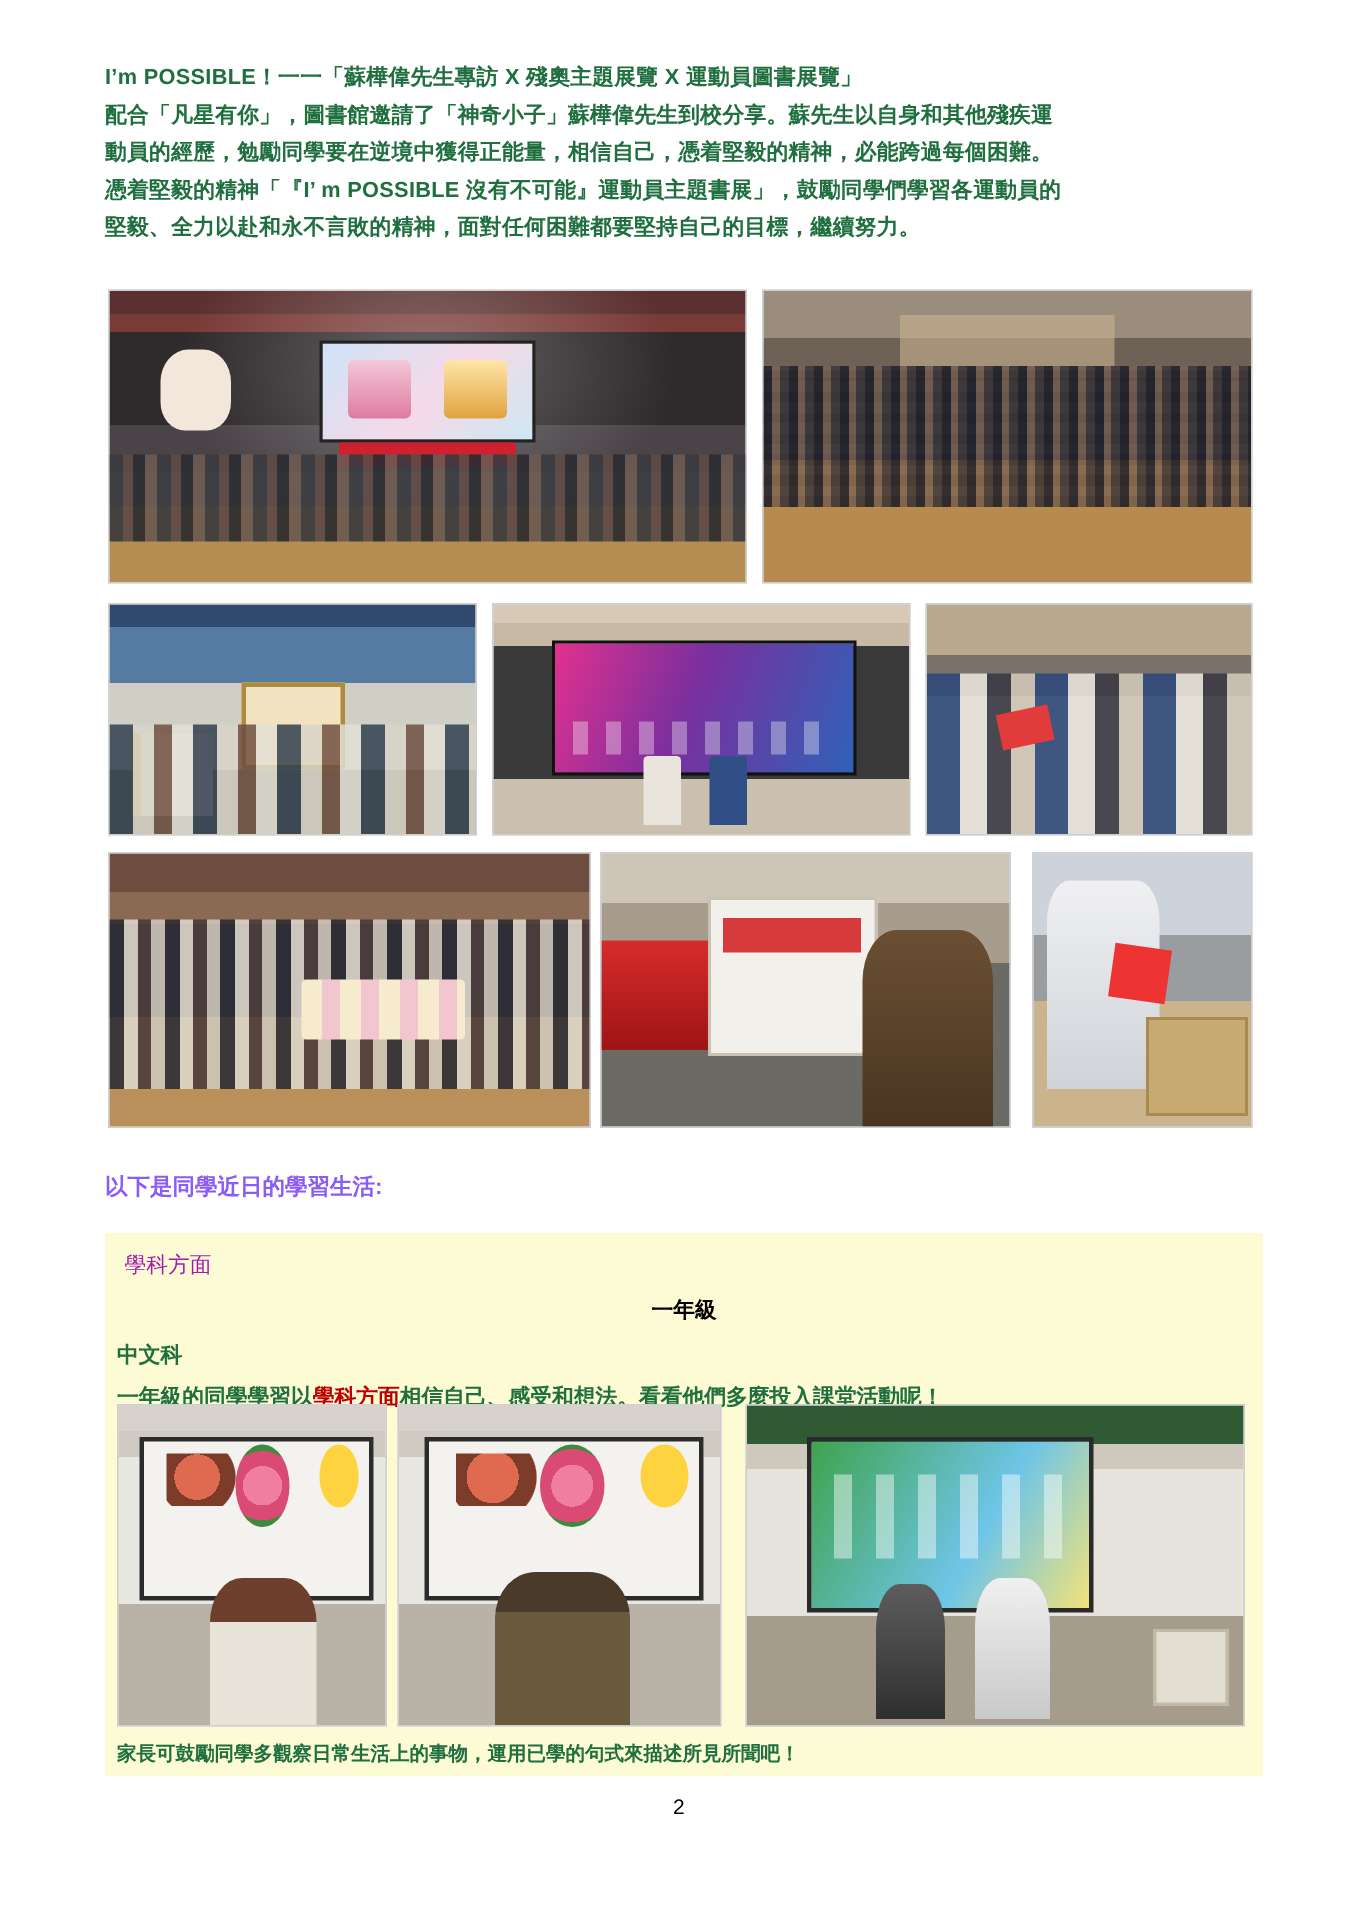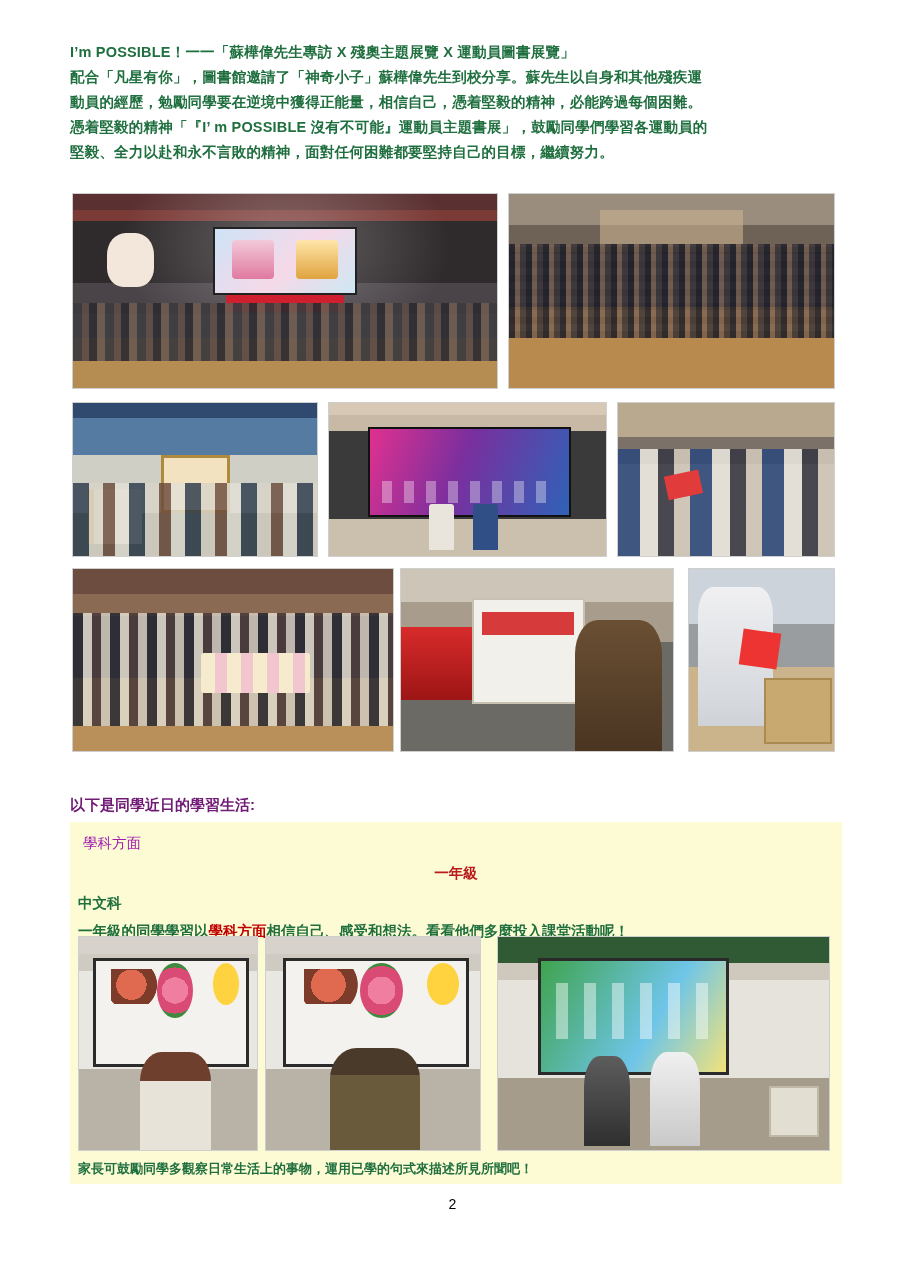--- a/index.html
+++ b/index.html
@@ -218,40 +218,39 @@
     background: #c8a96f; border: 2px solid #a98a50;
   }
 
   
   .mid-caption {
     position: absolute;
     left: 70px;
     top: 782px;
     font-size: 15px;
     font-weight: bold;
-    color: #701a75;
-    margin-top: 14px;
+    color: #8b5cf6;
   }
 
   
   .yellow-panel {
     position: absolute;
     left: 70px;
     top: 822px;
     width: 772px;
     height: 362px;
     background: #fdfbd4;
   }
   .yp-subject {
     position: absolute; left: 13px; top: 12px;
     font-size: 14.5px; font-weight: normal; color: #a21caf;
   }
   .yp-grade {
     position: absolute; left: 0; top: 42px; width: 100%;
-    text-align: center; font-size: 14.5px; font-weight: bold; color: #b91c1c;
+    text-align: center; font-size: 14.5px; font-weight: bold; color: #000000;
   }
   .yp-chinese {
     position: absolute; left: 8px; top: 72px;
     font-size: 14.5px; font-weight: bold; color: #1f6f3f;
   }
   .yp-line {
     position: absolute; left: 8px; top: 100px; width: 760px;
     font-size: 14.5px; font-weight: bold; color: #1f6f3f; white-space: nowrap;
   }
   .yp-footer {

